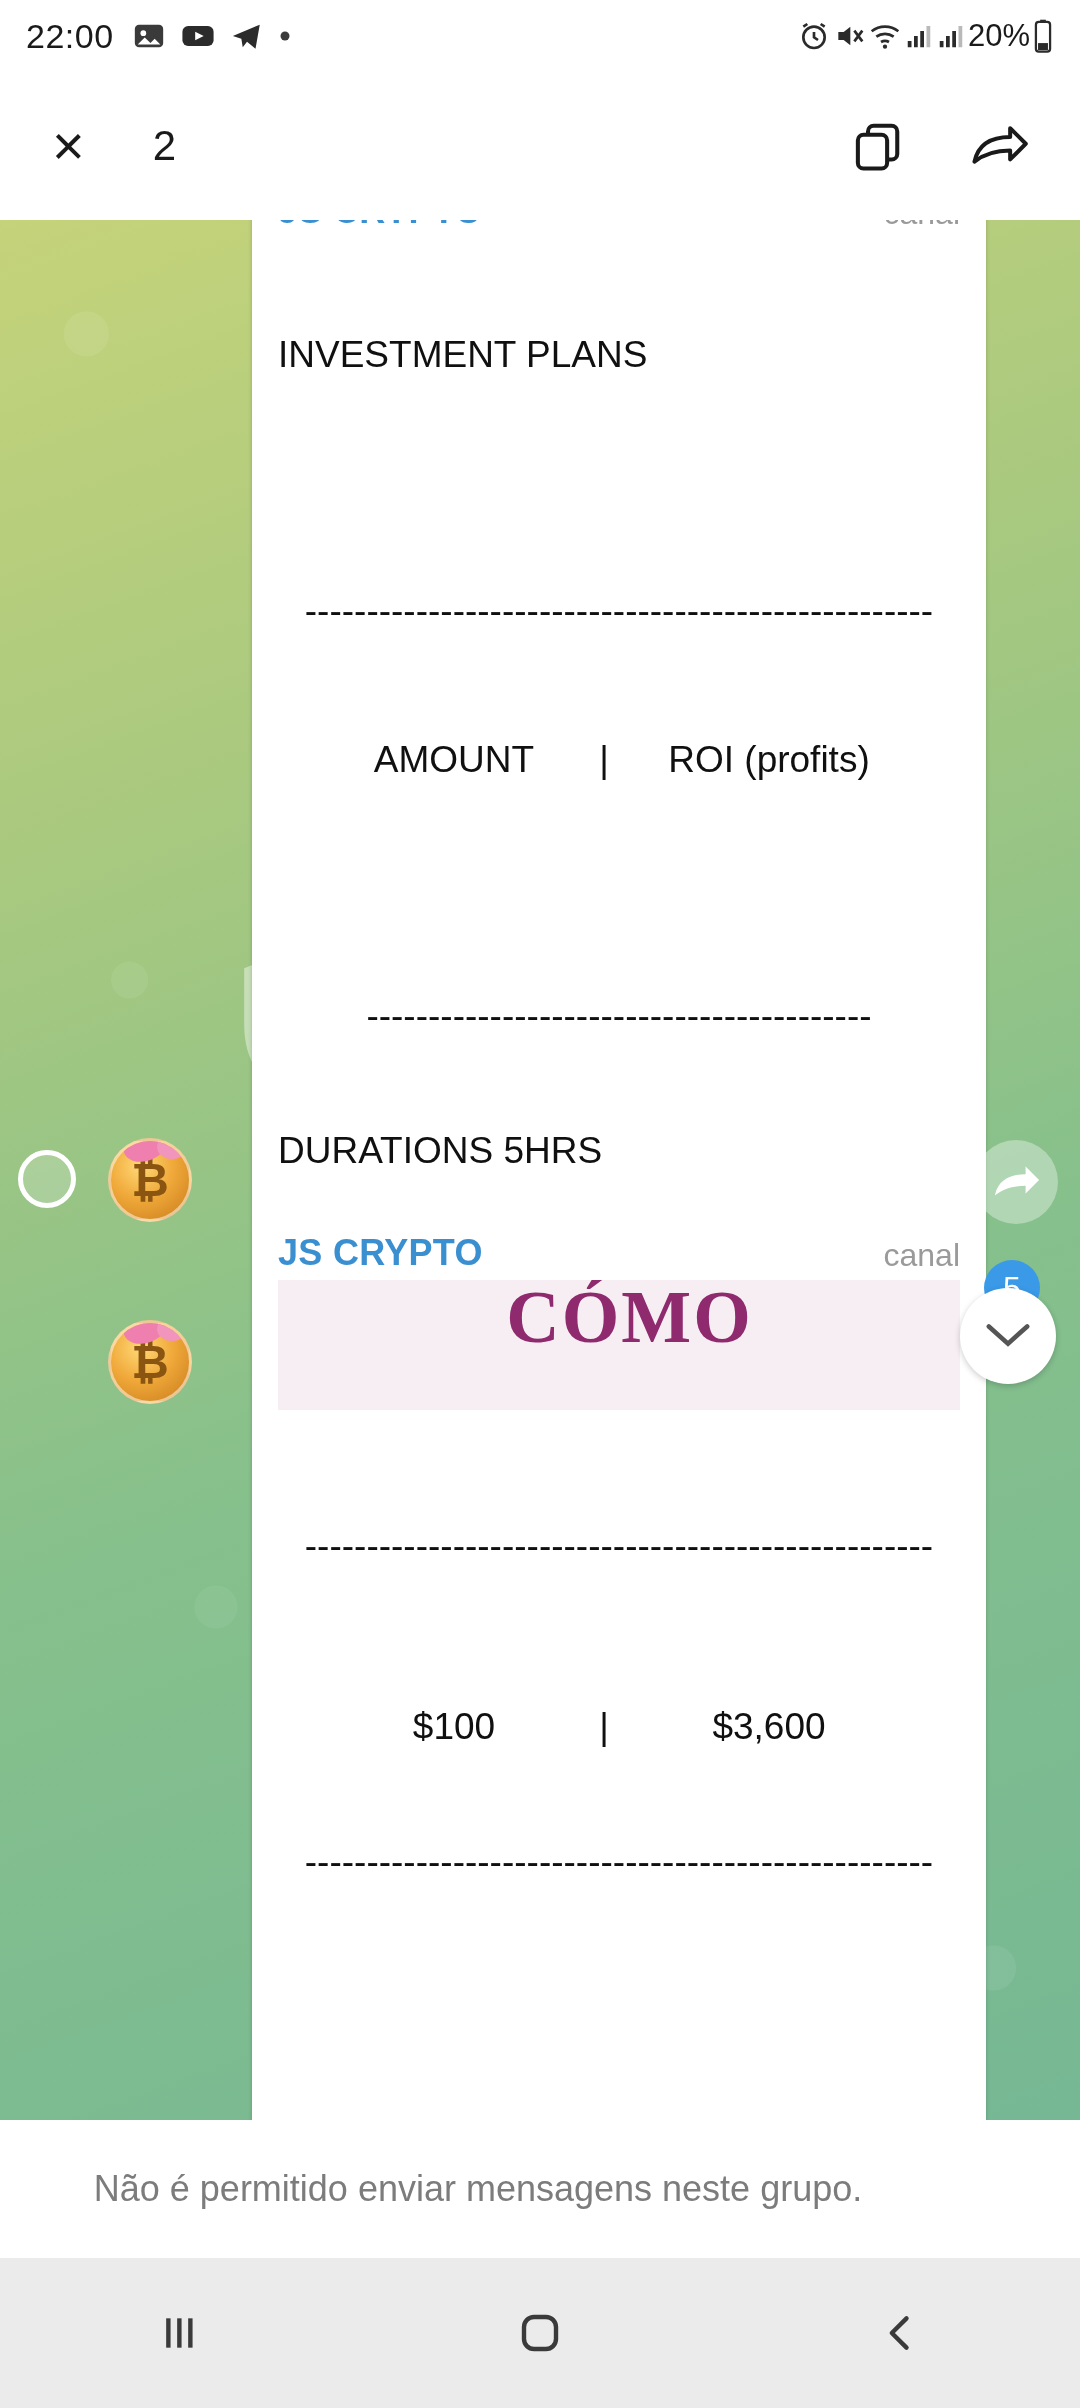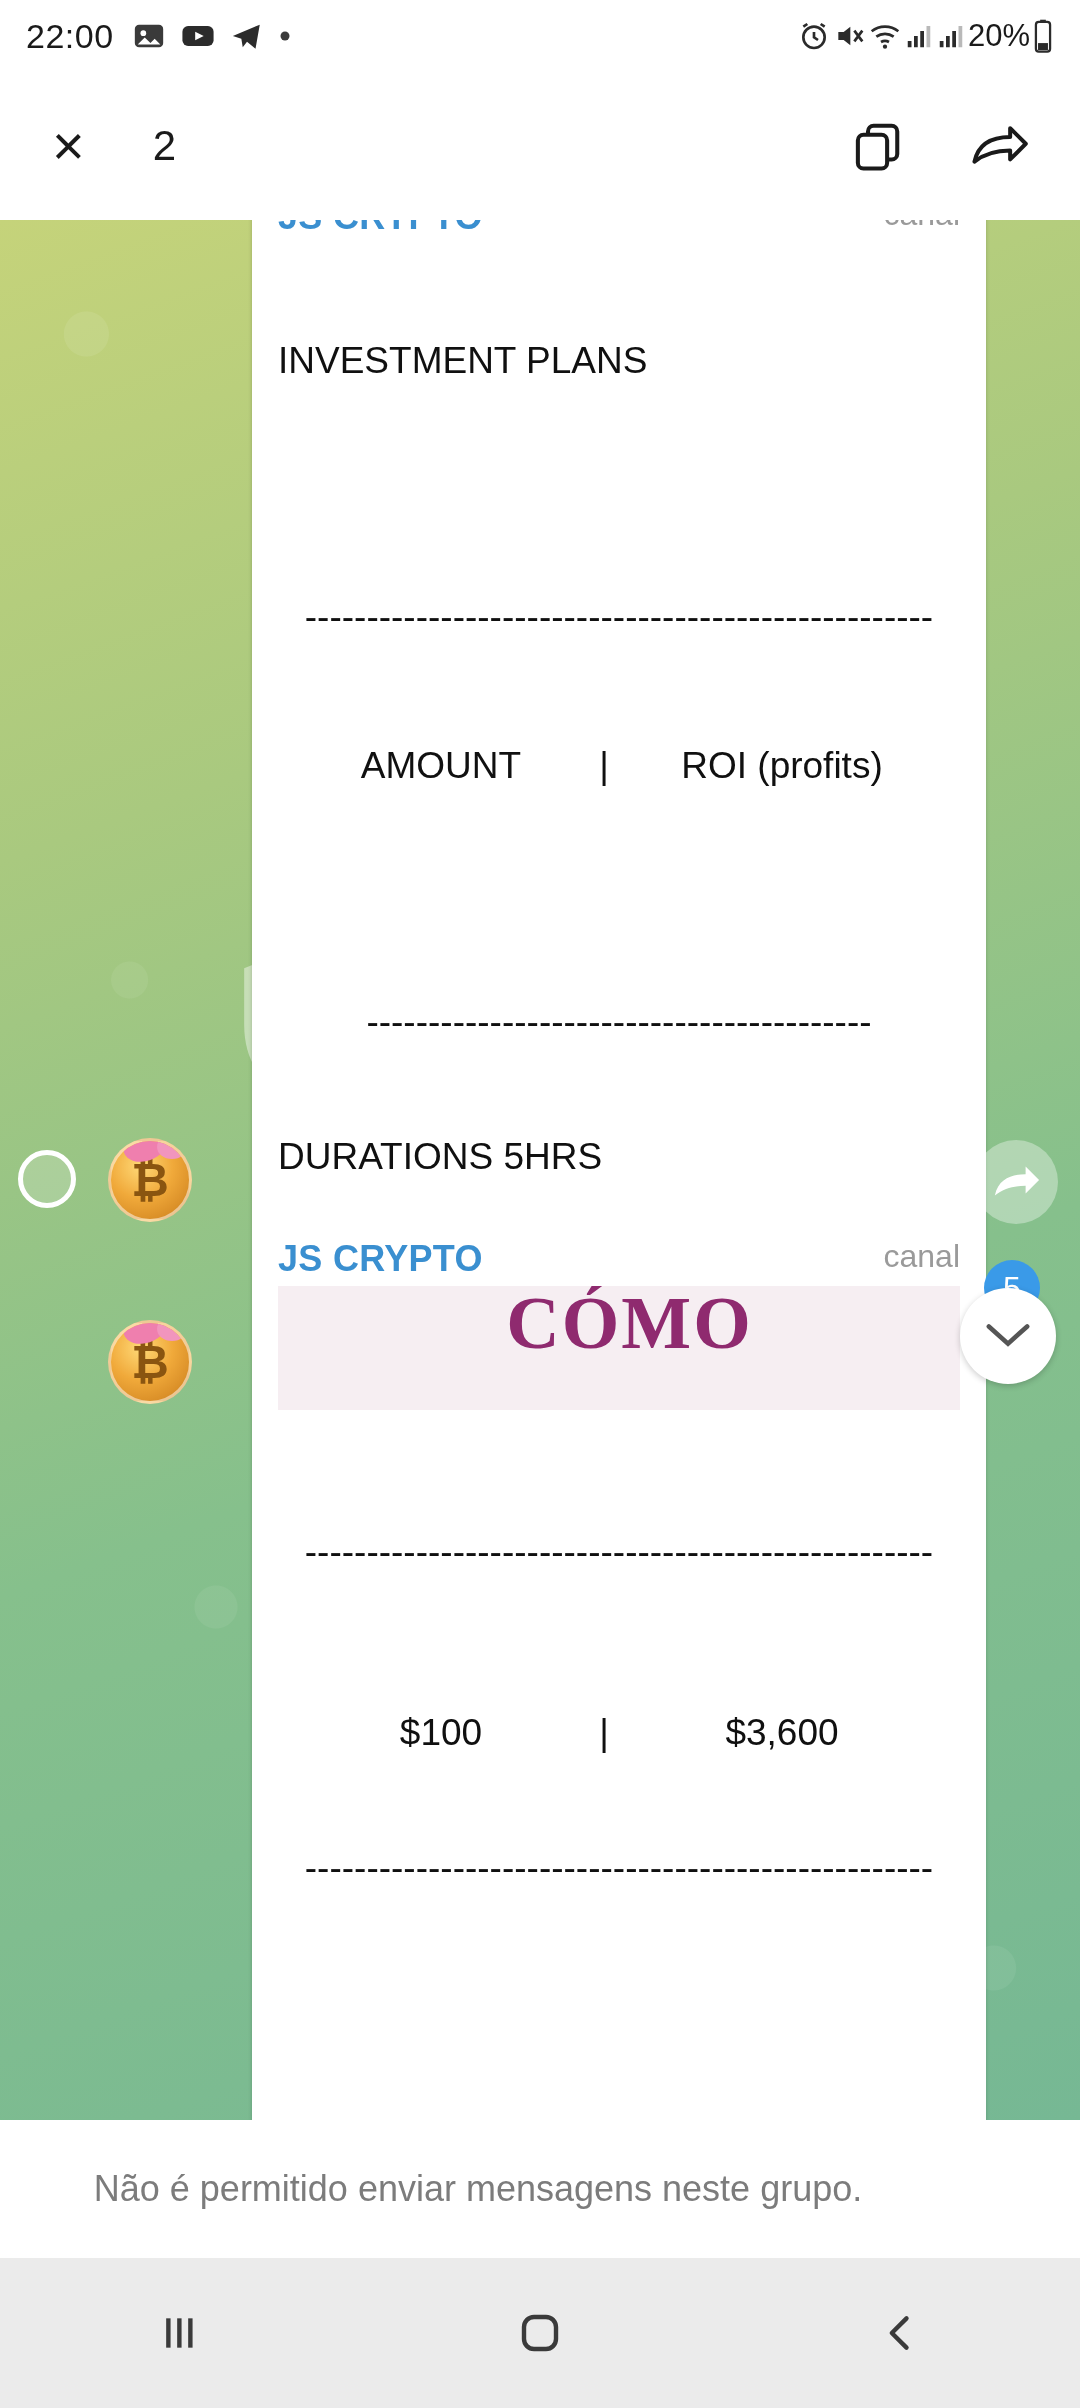--- a/index.html
+++ b/index.html
@@ -110,32 +110,32 @@
   
   .bubble {
     position: absolute; top: -44px; left: 252px;
     width: 734px;
     background: #ffffff;
     border-radius: 26px;
     padding: 14px 26px 18px 26px;
     box-shadow: 0 2px 4px rgba(0,0,0,0.18);
   }
   .bubble-head {
-    display: flex; align-items: flex-start;
-    margin: 6px 0 4px 0;
+    display: flex; align-items: flex-end;
+    margin: 0 0 4px 0;
   }
   .channel-name { color: #3a8fd0; font-size: 36px; font-weight: bold; letter-spacing: .3px; }
   .channel-kind { margin-left: auto; color: #9a9a9a; font-size: 32px; }
   .bubble-body {
     font-size: 37px; line-height: 1.22; color: #101010;
     white-space: pre-wrap;
   }
   .bd-line { white-space: pre; }
   .center { text-align: center; }
-  .plan-row { display: flex; justify-content: center; gap: 13px; }
+  .plan-row { display: flex; justify-content: center; gap: 0; }
   .plan-amt { width: 230px; text-align: center; }
   .plan-sep { width: 70px; text-align: center; }
   .plan-roi { width: 260px; text-align: center; }
 
   
   .bubble2 {
     position: absolute; left: 252px; top: 1000px;
     width: 734px; height: 190px;
     background: #ffffff;
     border-radius: 26px 26px 0 0;

